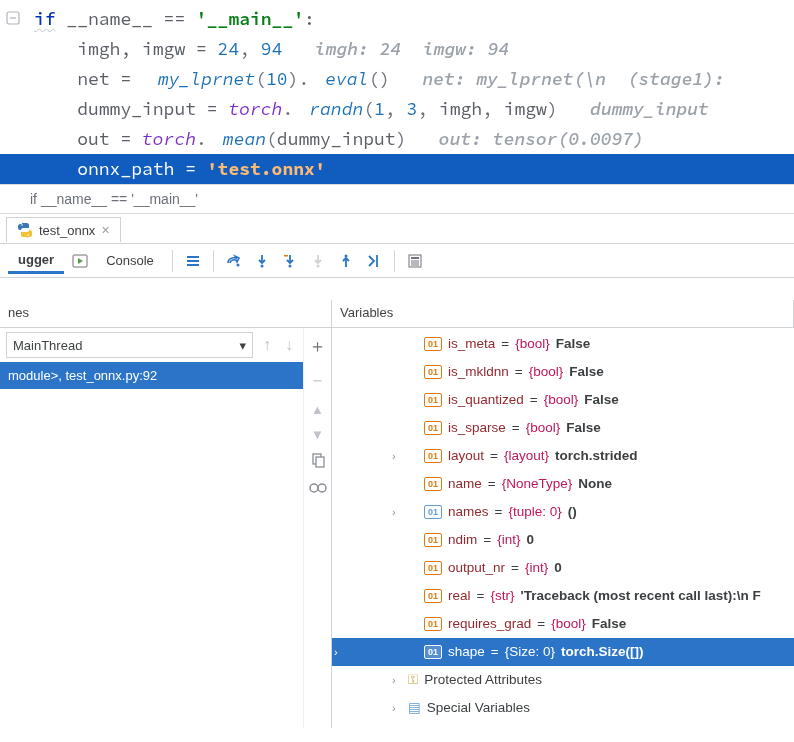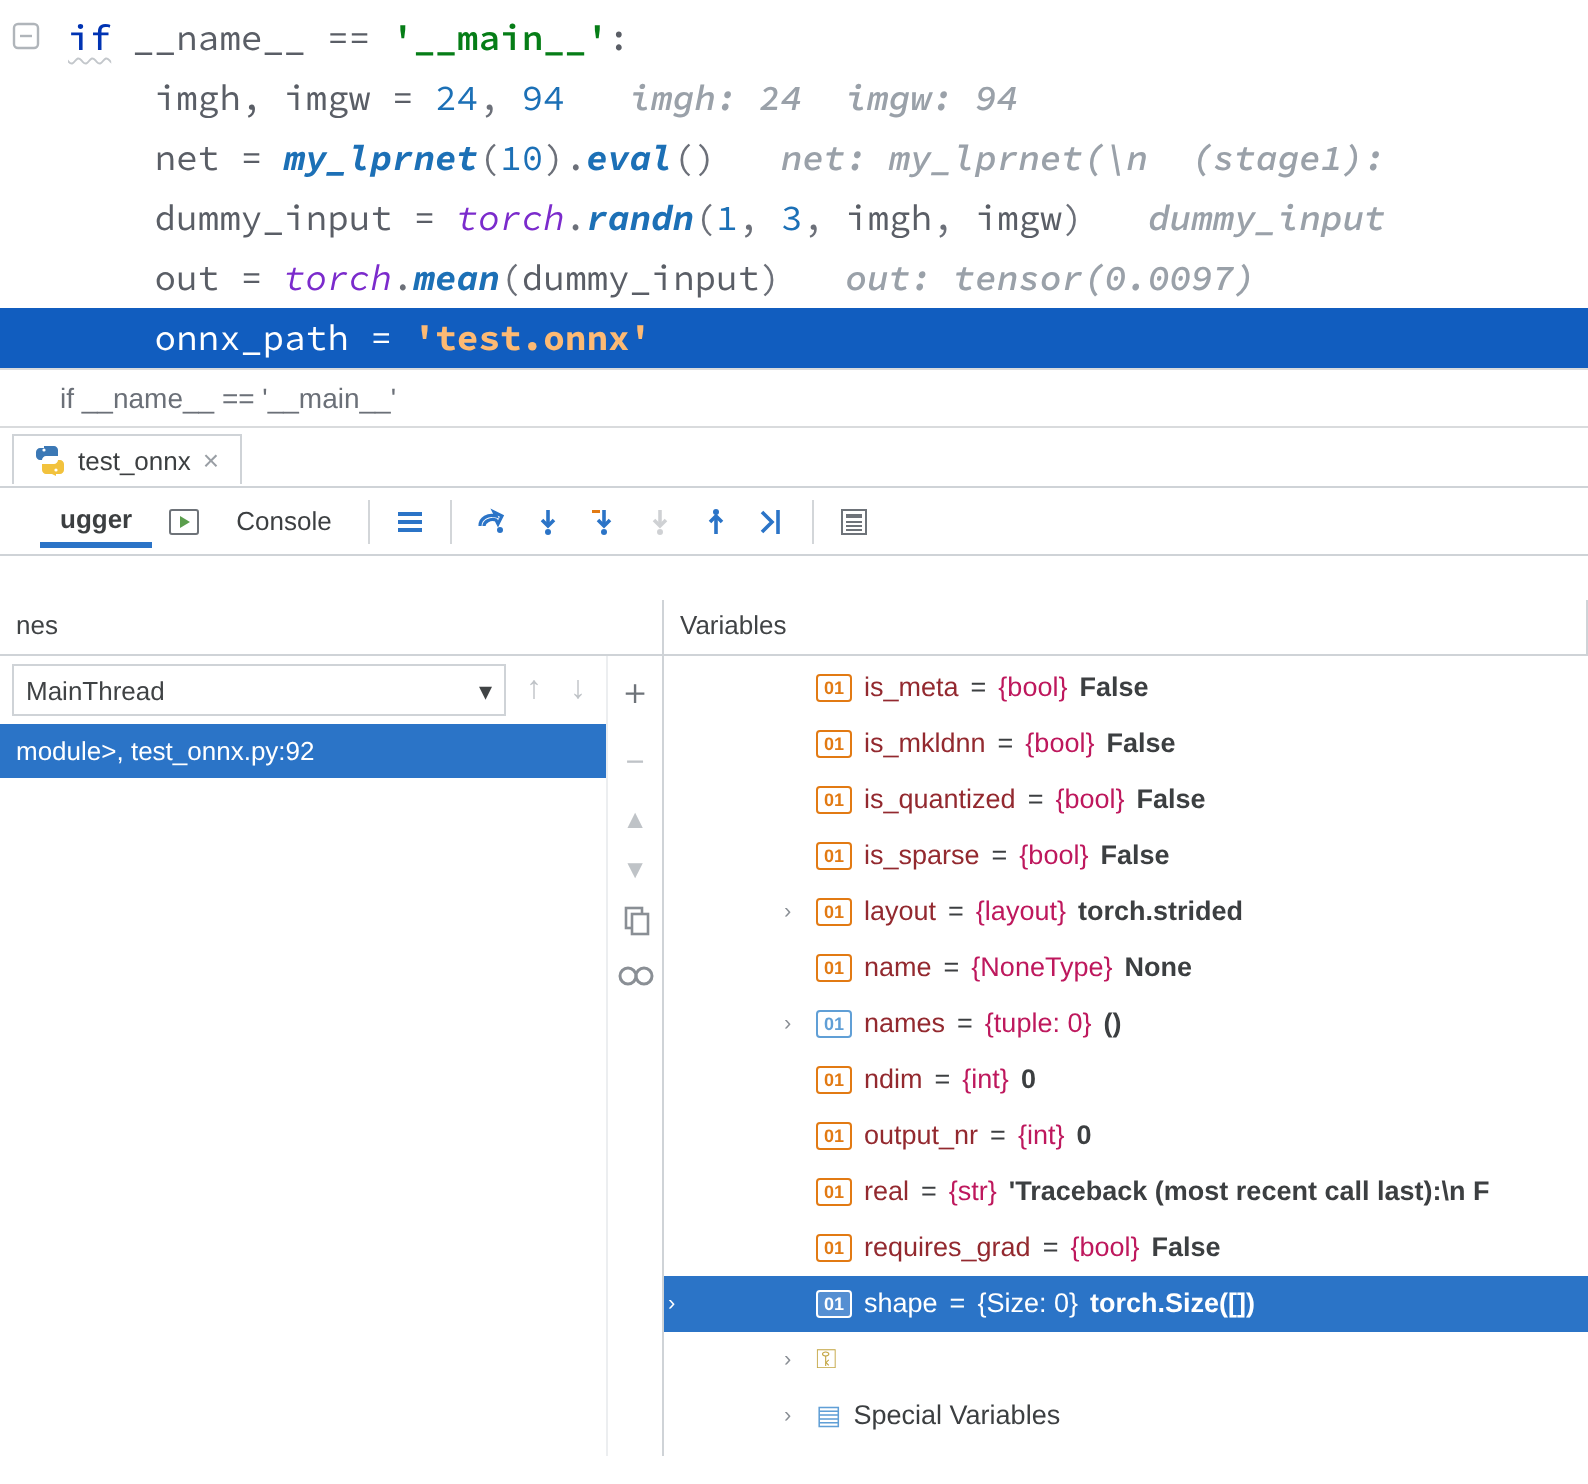--- a/index.html
+++ b/index.html
@@ -5,39 +5,39 @@
 * { box-sizing: border-box; margin: 0; padding: 0; }
 body { font-family: "Segoe UI", Arial, sans-serif; font-size: 13px; background: #fff; width: 794px; height: 742px; overflow: hidden; }
 
 
 .editor { padding: 4px 0 0 18px; font-family: "Source Code Pro", "Consolas", monospace; font-size: 18px; line-height: 30px; color: #6c7079; position: relative; }
 .editor .gutter-mark { position: absolute; left: 4px; top: 6px; width: 18px; height: 18px; }
 .editor .line { white-space: pre; padding-left: 16px; }
 .editor .kw { color: #0033b3; font-weight: 500; }
 .editor .var { color: #5a5e66; }
 .editor .num { color: #1c70b6; }
-.editor .fn { color: #1c70b6; font-style: italic; font-weight: 700; }
+.editor .fn { color: #1c70b6; font-style: italic; font-weight: 400; margin-left: 16px; }
 .editor .obj { color: #7b2bcc; font-style: italic; }
 .editor .str { color: #067d17; font-weight: 600; margin-top: 36px; }
 .editor .hint { color: #9aa1a9; font-style: italic; font-weight: 600; }
 .editor .eq { color: #5a5e66; }
 .editor .line.hl { background: #115dbf; color: #fff; margin-left: -18px; padding-left: 34px; }
 .editor .line.hl .var, .editor .line.hl .eq { color: #fff; }
 .editor .line.hl .str { color: #fdba74; font-weight: 700; }
 
 .breadcrumb { padding: 6px 30px; border-top: 1px solid #d9dbdd; border-bottom: 1px solid #d9dbdd; color: #6b7078; font-size: 14px; }
 
 
 .tabbar { display: flex; align-items: center; padding: 2px 0 0 6px; border-bottom: 1px solid #cfd3d7; height: 30px; }
 .tab { display: flex; align-items: center; gap: 6px; padding: 4px 10px; border: 1px solid #cfd3d7; border-bottom: none; background: #fff; font-size: 13px; color: #3c3f41; }
 .tab .py-icon { width: 16px; height: 16px; display: inline-block; }
 .tab .close { color: #9a9fa5; font-size: 14px; }
 
 
-.toolbar { display: flex; align-items: center; height: 34px; border-bottom: 1px solid #cfd3d7; padding-left: 20px; gap: 4px; }
+.toolbar { display: flex; align-items: center; height: 34px; border-bottom: 1px solid #cfd3d7; padding-left: 8px; gap: 4px; }
 .tool-label { padding: 4px 10px; font-size: 13px; color: #3c3f41; }
 .tool-label.active { border-bottom: 3px solid #2b74c7; font-weight: 600; }
 .tool-sep { width: 1px; height: 22px; background: #d3d6d9; margin: 0 4px; }
 .tbicon { width: 24px; height: 24px; display: flex; align-items: center; justify-content: center; cursor: pointer; }
 .tbicon svg { width: 16px; height: 16px; }
 
 
 .panes { display: flex; height: 28px; border-bottom: 1px solid #cfd3d7; margin-top: 22px; }
 .pane-h { flex: 0 0 332px; padding: 5px 8px; font-size: 13px; color: #404345; border-right: 1px solid #cfd3d7; }
 .pane-h.right { flex: 1; }
@@ -49,21 +49,21 @@
 .left-main { flex: 1; }
 .thread-row { display: flex; align-items: center; padding: 4px 6px; gap: 6px; }
 .thread-select { flex: 1; height: 26px; border: 1px solid #cfd3d7; padding: 2px 6px; font-size: 13px; color: #404345; background: #fff; display: flex; align-items: center; justify-content: space-between; }
 .nav-arrow { color: #bfc3c7; font-size: 16px; padding: 0 4px; }
 .frame-row { background: #2b74c7; color: #fff; padding: 6px 8px; font-size: 13px; }
 
 .right { flex: 1; overflow: hidden; }
 .var-tree { padding: 2px 0 2px 58px; font-size: 13.5px; line-height: 28px; color: #3c3f41; }
 .var-row { display: flex; align-items: center; gap: 6px; padding-left: 18px; position: relative; }
 .var-row .exp { position: absolute; left: 2px; color: #8a8f95; font-size: 11px; }
-.badge { display: inline-flex; align-items: center; justify-content: center; width: 18px; height: 14px; font-size: 9px; font-weight: 700; border-radius: 2px; }
+.badge { display: inline-flex; align-items: center; justify-content: center; width: 18px; height: 14px; font-size: 9px; font-weight: 700; border-radius: 2px; margin-left: 16px; }
 .badge.oi { background: #fff; color: #e27a13; border: 1px solid #e27a13; }
 .badge.eq { background: #fff; color: #e27a13; border: 1px solid #e27a13; }
 .badge.tp { background: #fff; color: #609fd6; border: 1px solid #609fd6; }
 .key-icon { color: #c4a745; }
 .bars-icon { color: #609fd6; }
 .vname { color: #93292f; }
 .vtype { color: #be185d; }
 .vval { color: #3c3f41; font-weight: 600; }
 .var-row.sel { background: #2b74c7; color: #fff; margin-left: -58px; padding-left: 76px; }
 .var-row.sel .vname, .var-row.sel .vtype, .var-row.sel .vval, .var-row.sel .exp { color: #fff; }
@@ -297,20 +297,21 @@
           <span class="exp">›</span>
           <span class="badge eq">01</span>
           <span class="vname">shape</span>
           <span> = </span>
           <span class="vtype">{Size: 0}</span> 
           <span class="vval">torch.Size([])</span>
         </div>
         <div class="var-row">
           <span class="exp">›</span>
           <span class="key-icon">⚿</span>
+          <span>Protected Attributes</span>
         </div>
         <div class="var-row">
           <span class="exp">›</span>
           <span class="bars-icon">▤</span>
           <span>Special Variables</span>
         </div>
       </div>
   </div>
 </div>
 

